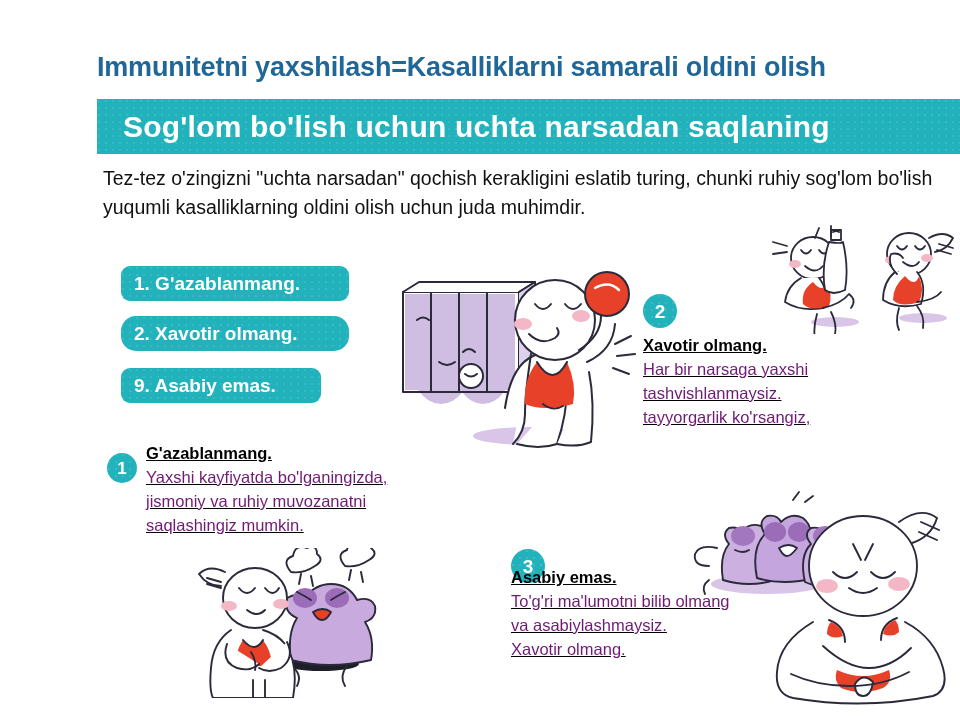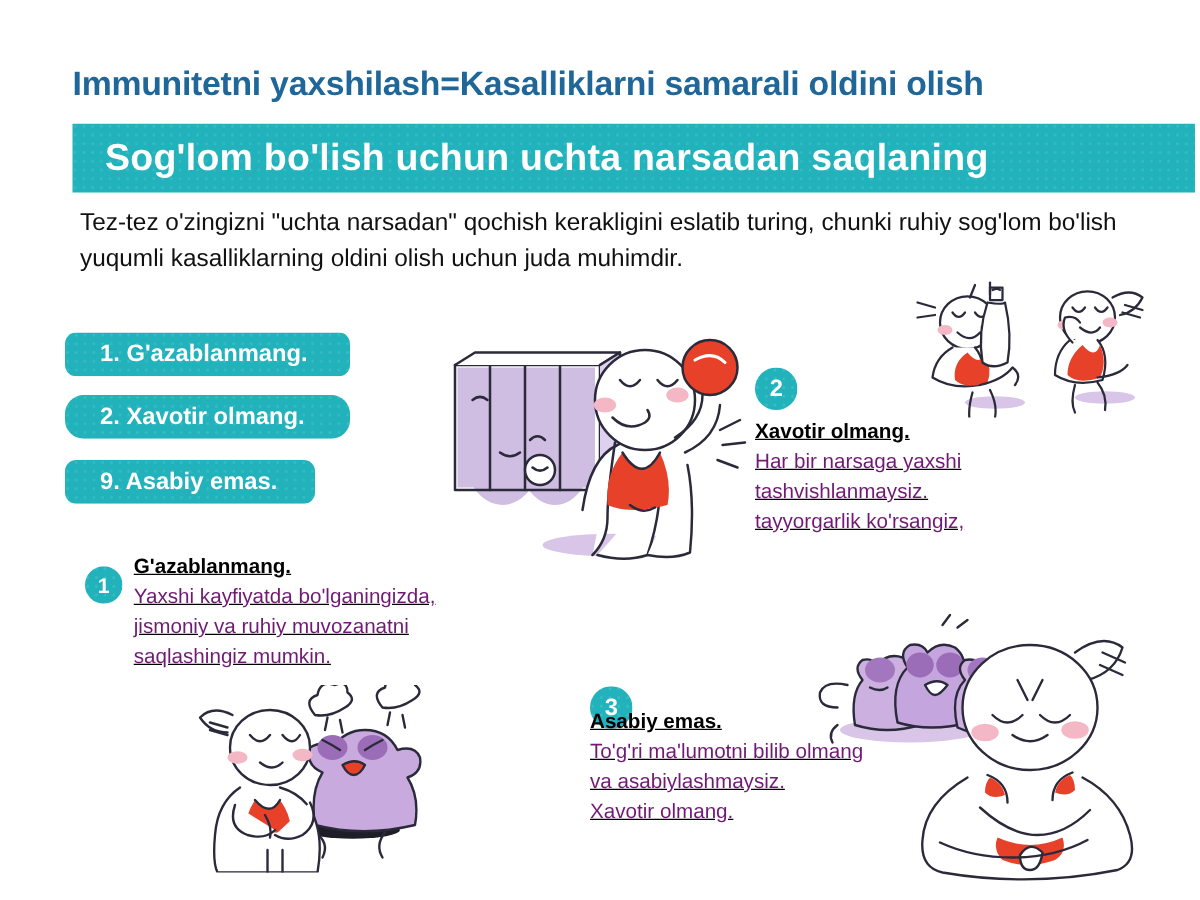--- a/index.html
+++ b/index.html
@@ -13,20 +13,21 @@
     position: relative;
     overflow: hidden;
     font-family: "Liberation Sans", sans-serif;
     -webkit-font-smoothing: antialiased;
   }
 
   .slide {
     position: absolute;
     inset: 0;
     background: #ffffff;
+    margin-left: 39px;
   }
 
   
   .main-title {
     position: absolute;
     left: 58px;
     top: 52px;
     width: 860px;
     font-size: 27px;
     font-weight: bold;
@@ -65,31 +66,31 @@
     top: 164px;
     width: 845px;
     font-size: 19.5px;
     line-height: 29px;
     color: #111111;
   }
 
   
   .pill {
     position: absolute;
-    left: 52px;
+    left: 82px;
     height: 35px;
     border-radius: 9px;
     background-color: #21b2bb;
     background-image:
       radial-gradient(circle at 2px 2px, rgba(255,255,255,0.10) 1px, transparent 1.2px);
     background-size: 7px 7px;
     display: flex;
     align-items: center;
     box-sizing: border-box;
-    padding: 0 28px;
+    padding: 0 13px;
   }
   .pill span {
     color: #ffffff;
     font-size: 19px;
     font-weight: bold;
     white-space: nowrap;
   }
   #pill-1 { top: 266px; width: 228px; }
   #pill-2 { top: 316px; width: 228px; border-radius: 15px; }
   #pill-3 { top: 368px; width: 200px; }

